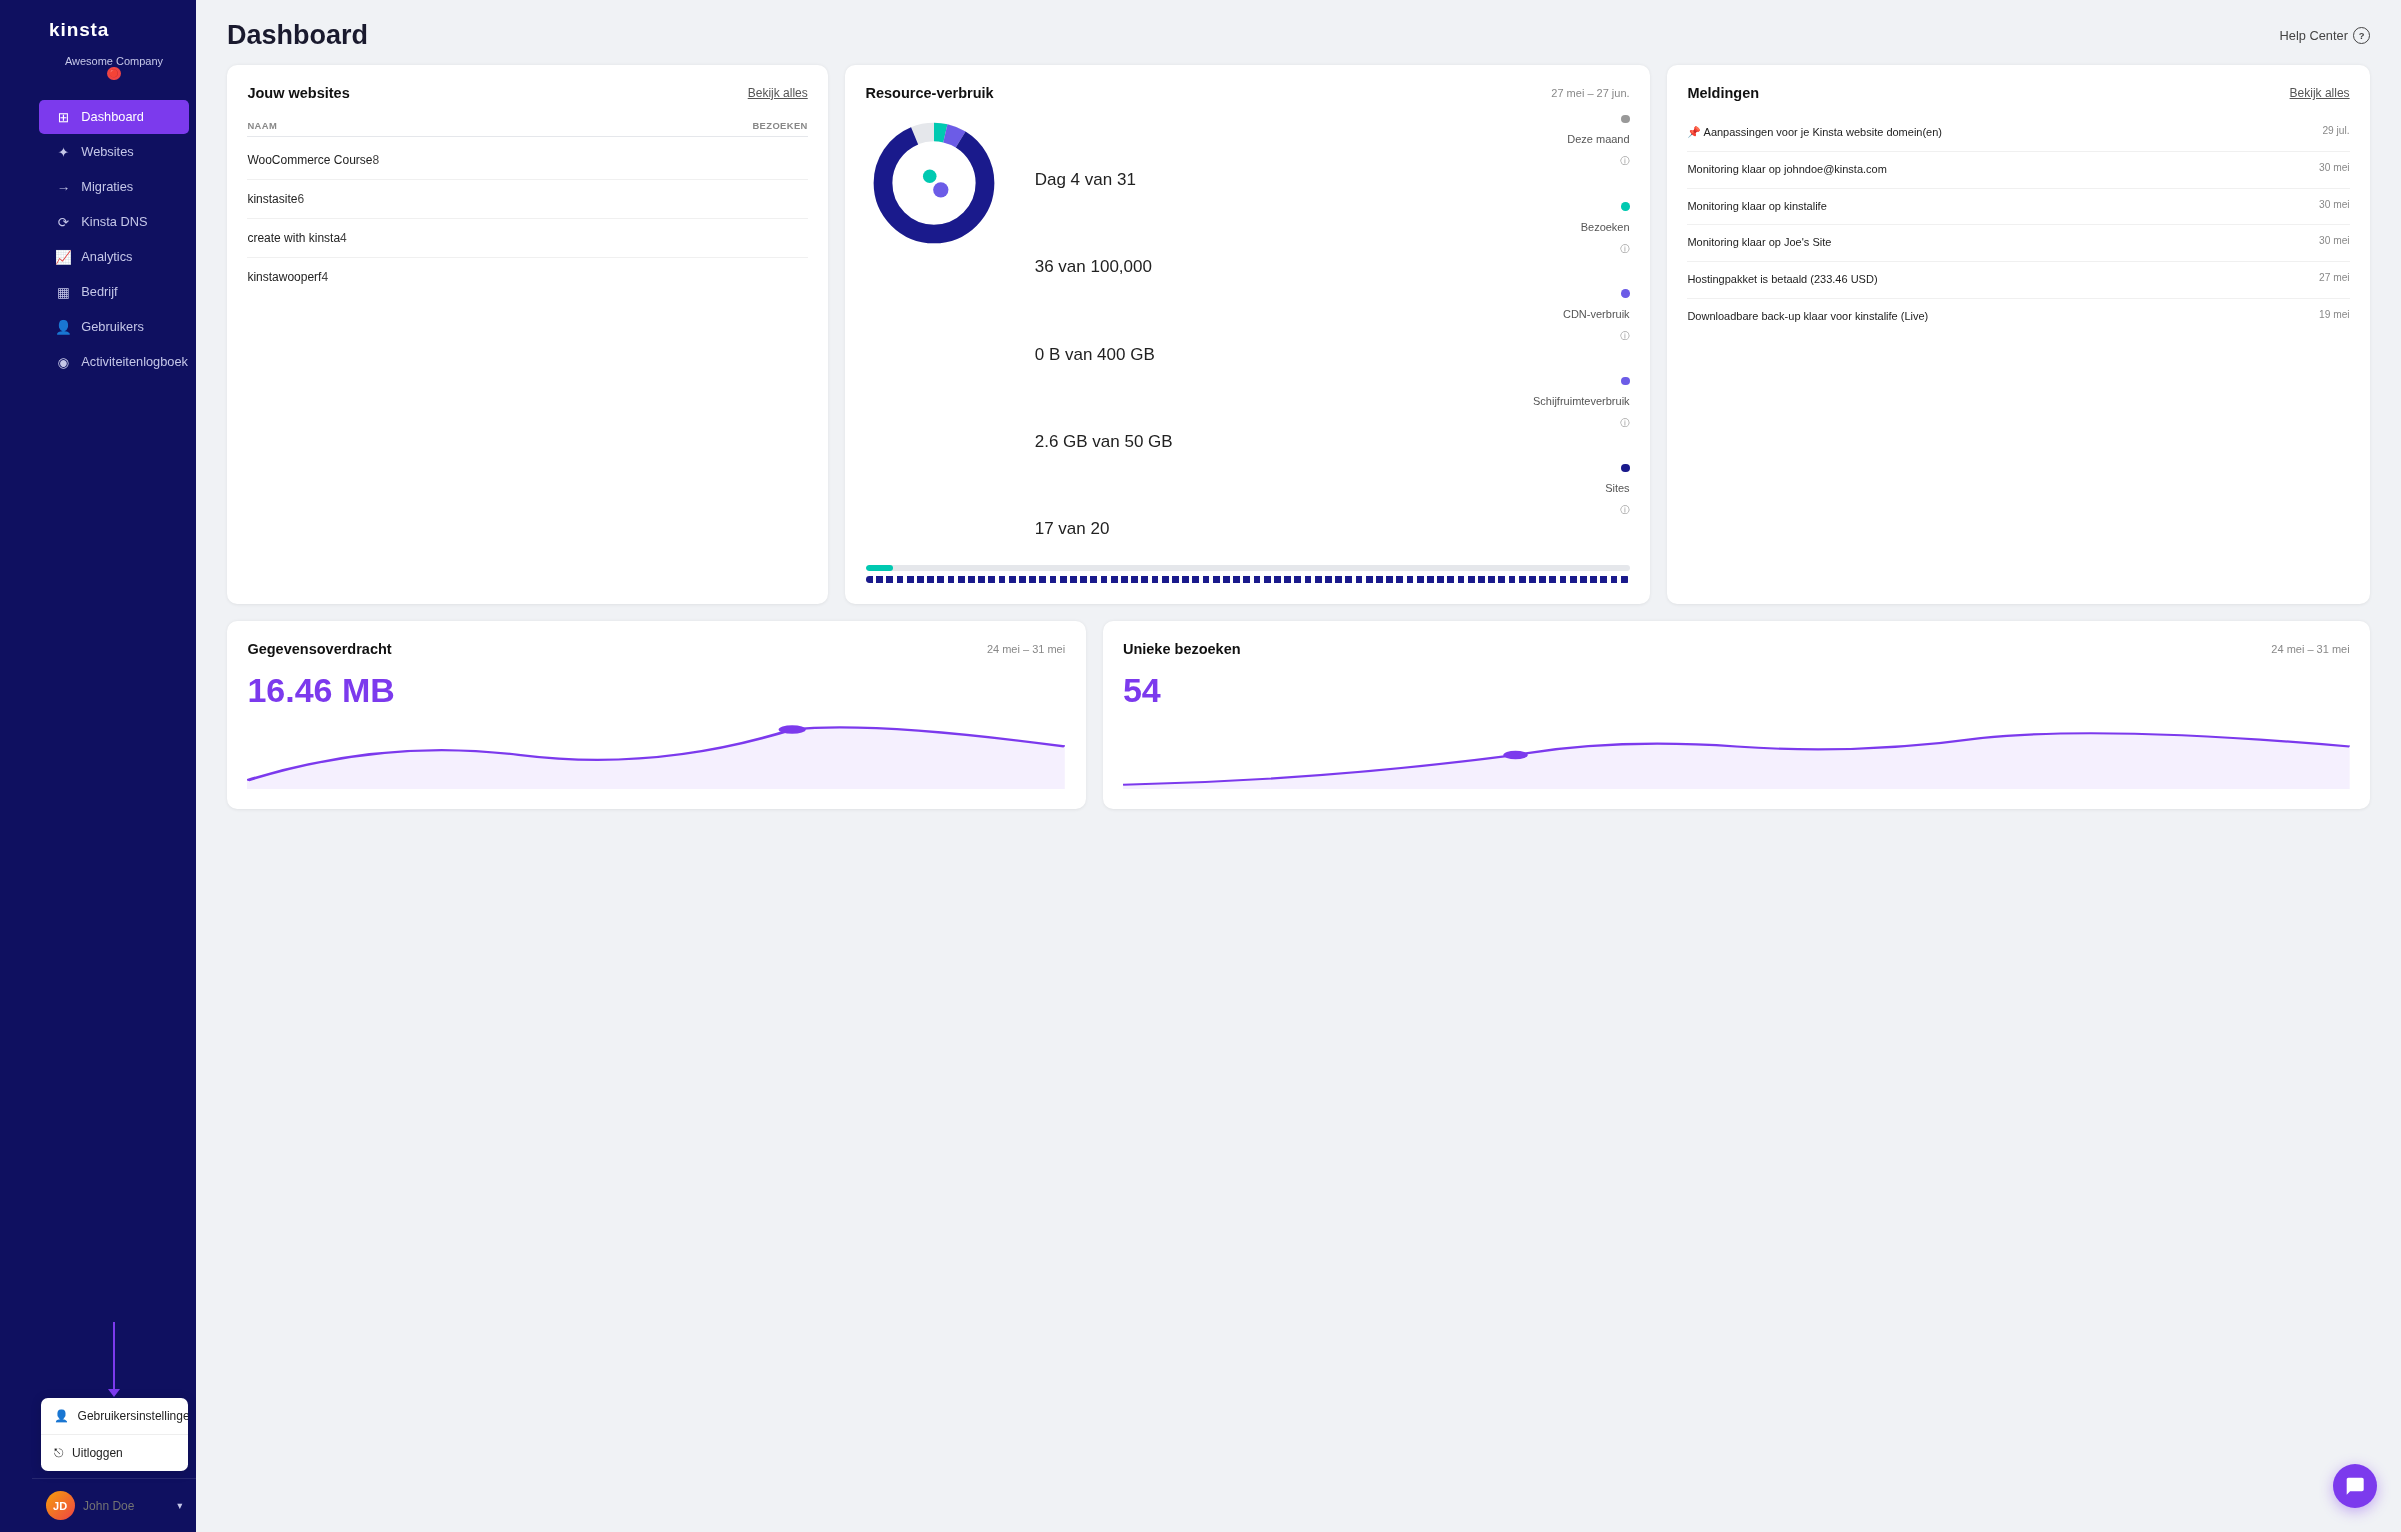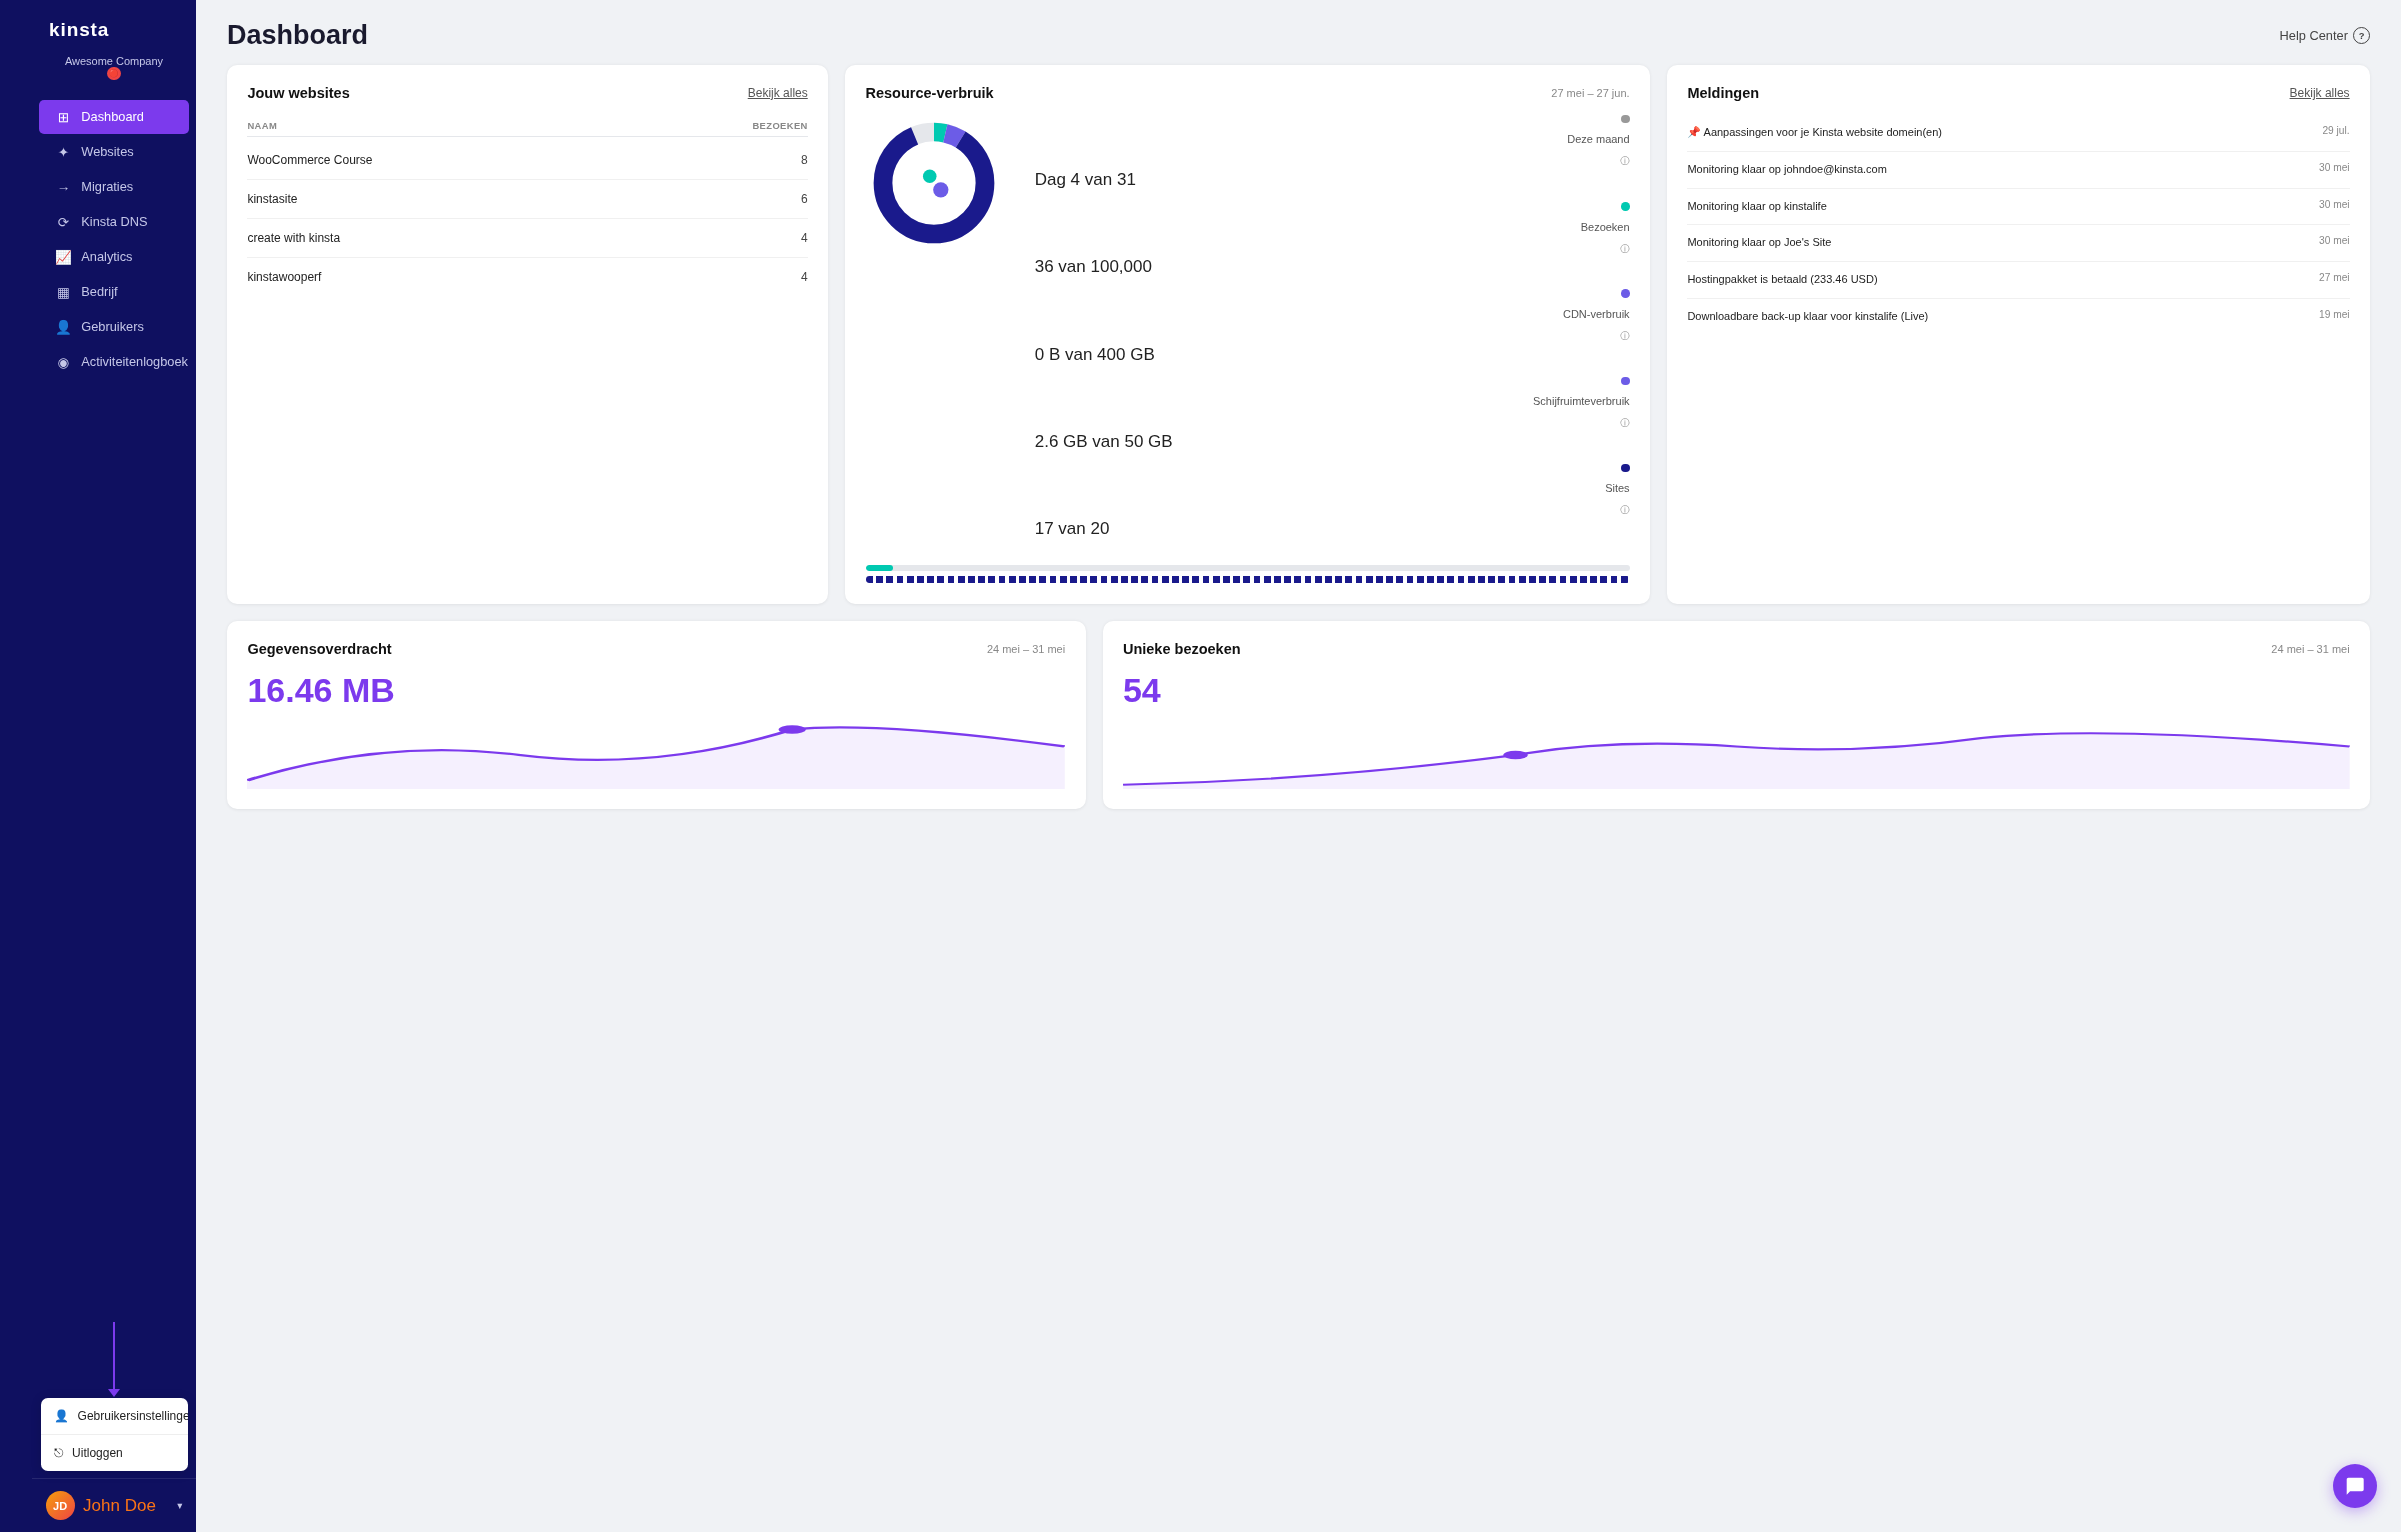--- a/index.html
+++ b/index.html
@@ -117,21 +117,21 @@
     }
     .user-avatar {
       width: 29px; height: 29px;
       border-radius: 50%;
       background: linear-gradient(135deg, #f59e0b, #ef4444);
       display: flex; align-items: center; justify-content: center;
       color: #fff;
       font-size: 11px;
       font-weight: 600;
     }
-    .user-name { color: #f97316; font-size: 17px; flex: 1; }
+    .user-name { color: #737373; font-size: 12px; flex: 1; }
     .chevron-down { color: #c5c7e8; font-size: 10.2px; }
 
     
     .main {
       flex: 1;
       display: flex;
       flex-direction: column;
       overflow-y: auto;
       background: #f0f2f5;
     }
@@ -208,21 +208,21 @@
     }
     .table-col-label {
       font-size: 9.4px;
       font-weight: 600;
       color: #888;
       letter-spacing: 0.4px;
       text-transform: uppercase;
     }
     .table-row {
       display: flex;
-      justify-content: space-between;
+      justify-content: flex-start;
       align-items: center;
       padding: 12px 0;
       border-bottom: 0.9px solid #f0f0f0;
       font-size: 12px;
       color: #222;
     }
     .table-row:last-child { border-bottom: none; }
     .site-name { font-size: 12px; color: #222; }
     .visit-count { font-size: 12px; color: #444; }
 

